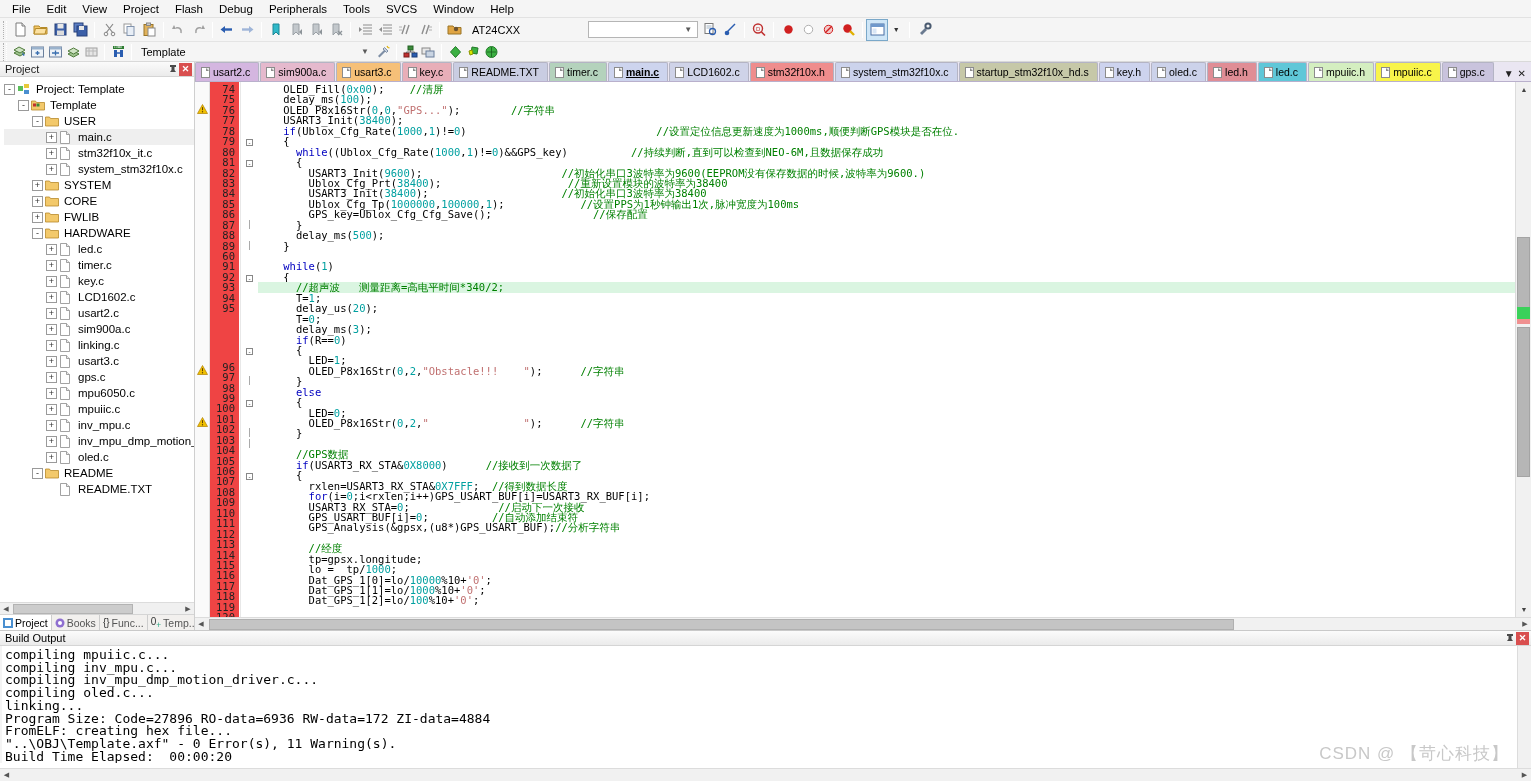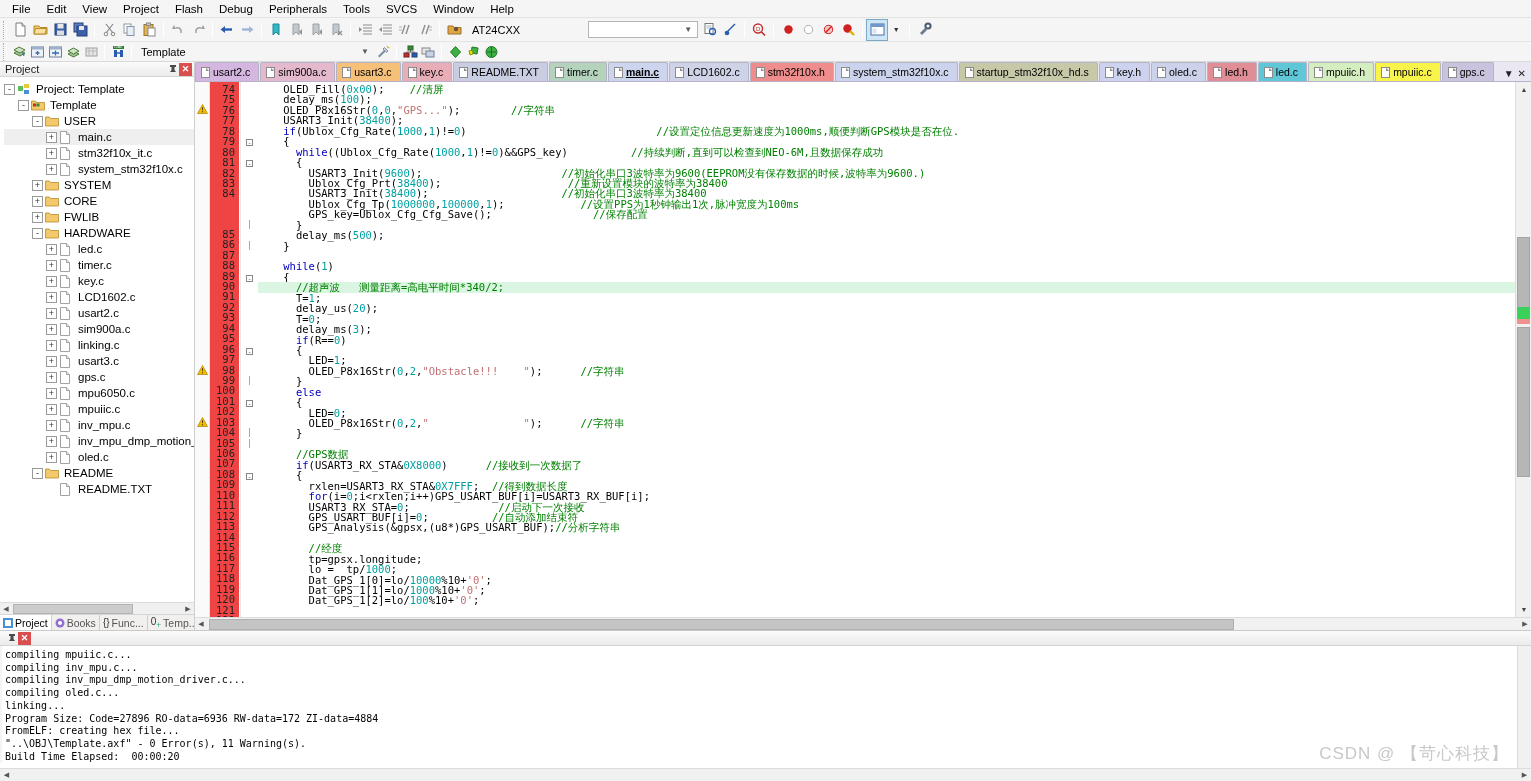--- a/index.html
+++ b/index.html
@@ -200,21 +200,21 @@
     border-top: 1px solid #c9c9c9;
   }
   .build-header {
     height: 15px; background: linear-gradient(#fbfbfb,#ebebeb);
     border-bottom: 1px solid #d5d5d5;
     display: flex; align-items: center; padding: 0 2px 0 5px; font-size: 11px;
   }
   .build-header .ttl { flex: 1; }
   .build-body {
     flex: 1; padding: 3px 0 0 3px; overflow: hidden;
-    font-family: "DejaVu Sans Mono", monospace; font-size: 10px;
+    font-family: "DejaVu Sans Mono", monospace; font-size: 13px;
     line-height: 12.7px; white-space: pre; color: #000;
     border-left: 2px solid #f4f4f4;
   }
   .build-sb-v {
     position: absolute; right: 0; top: 15px; bottom: 13px; width: 14px;
     background: #f1f1f1; border-left: 1px solid #dcdcdc;
   }
   .build-sb-h {
     position: absolute; left: 0; right: 0; bottom: 0; height: 13px;
     background: #f1f1f1; border-top: 1px solid #dcdcdc;
@@ -902,32 +902,32 @@
             <div style="height: 10.45px;">75</div>
             <div style="height: 10.45px;">76</div>
             <div style="height: 10.45px;">77</div>
             <div style="height: 10.45px;">78</div>
             <div style="height: 10.45px;">79</div>
             <div style="height: 10.45px;">80</div>
             <div style="height: 10.45px;">81</div>
             <div style="height: 10.45px;">82</div>
             <div style="height: 10.45px;">83</div>
             <div style="height: 10.45px;">84</div>
-            <div style="height: 10.45px; margin-top: 30px;">85</div>
+            <div style="height: 10.45px;">85</div>
             <div style="height: 10.45px;">86</div>
             <div style="height: 10.45px;">87</div>
             <div style="height: 10.45px;">88</div>
             <div style="height: 10.45px;">89</div>
-            <div style="height: 10.45px;">90</div>
+            <div style="height: 10.45px;">60</div>
             <div style="height: 10.45px;">91</div>
             <div style="height: 10.45px;">92</div>
             <div style="height: 10.45px;">93</div>
             <div style="height: 10.45px;">94</div>
             <div style="height: 10.45px;">95</div>
-            <div style="height: 10.45px;">96</div>
+            <div style="height: 10.45px; margin-top: 48px;">96</div>
             <div style="height: 10.45px;">97</div>
             <div style="height: 10.45px;">98</div>
             <div style="height: 10.45px;">99</div>
             <div style="height: 10.45px;">100</div>
             <div style="height: 10.45px;">101</div>
             <div style="height: 10.45px;">102</div>
             <div style="height: 10.45px;">103</div>
             <div style="height: 10.45px;">104</div>
             <div style="height: 10.45px;">105</div>
             <div style="height: 10.45px;">106</div>
@@ -1014,20 +1014,21 @@
       <div class="ed-hscroll">
         <span class="hs-arrow">◀</span>
         <div class="ed-hs-thumb"></div>
         <span class="hs-arrow" style="position:absolute;right:0;">▶</span>
       </div>
     </div>
   </div>
 
   <div class="build-panel">
     <div class="build-header">
+      <span class="ttl">Build Output</span>
       <span class="pin-btn">
         <svg width="10" height="10" viewBox="0 0 10 10">
             <path d="M2 1h6v2H6.5v3L8 8H2l1.5-2V3H2z" fill="#4a4a4a"></path>
           </svg>
       </span>
       <span class="close-btn">✕</span>
     </div>
     <div style="flex:1;position:relative;overflow:hidden;">
       <div class="build-body">compiling mpuiic.c...
 compiling inv_mpu.c...

